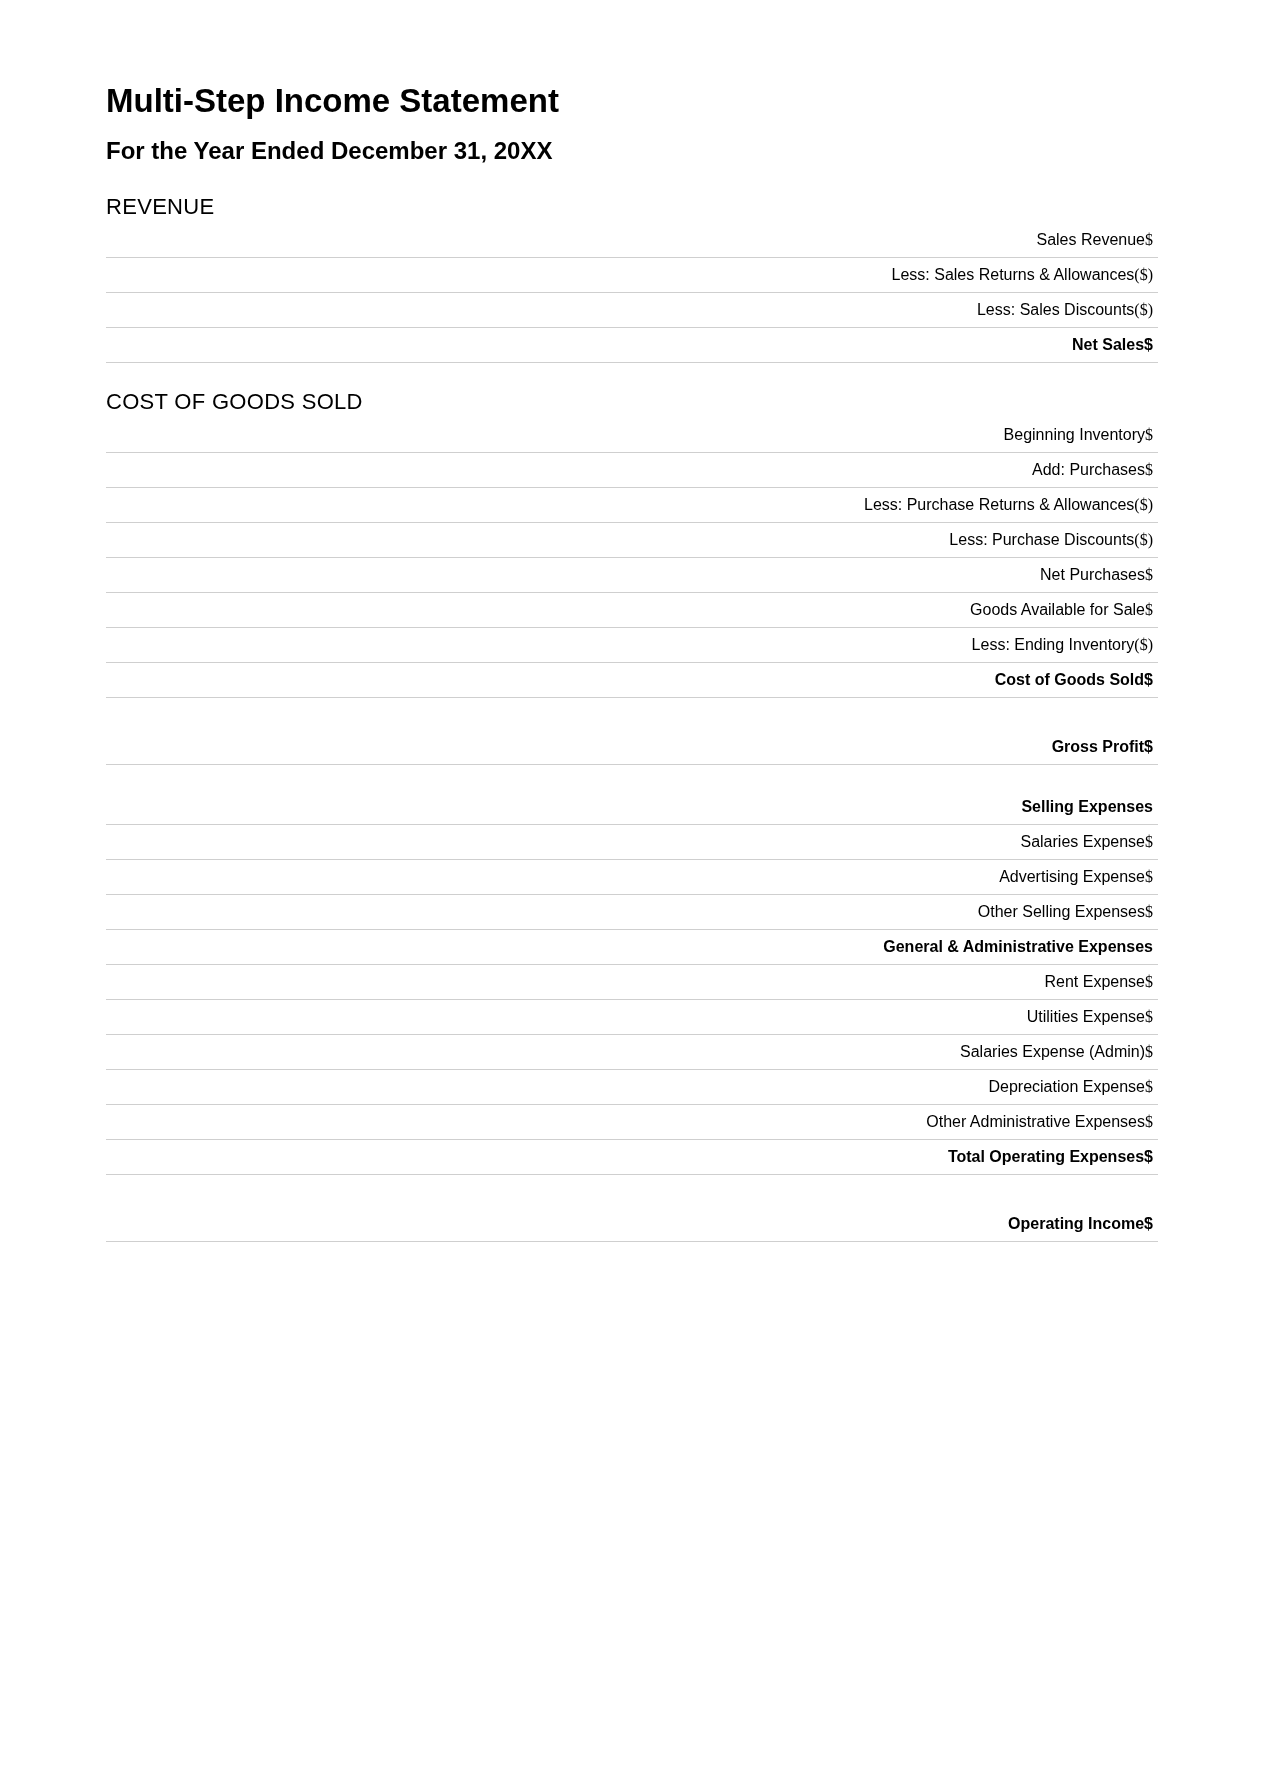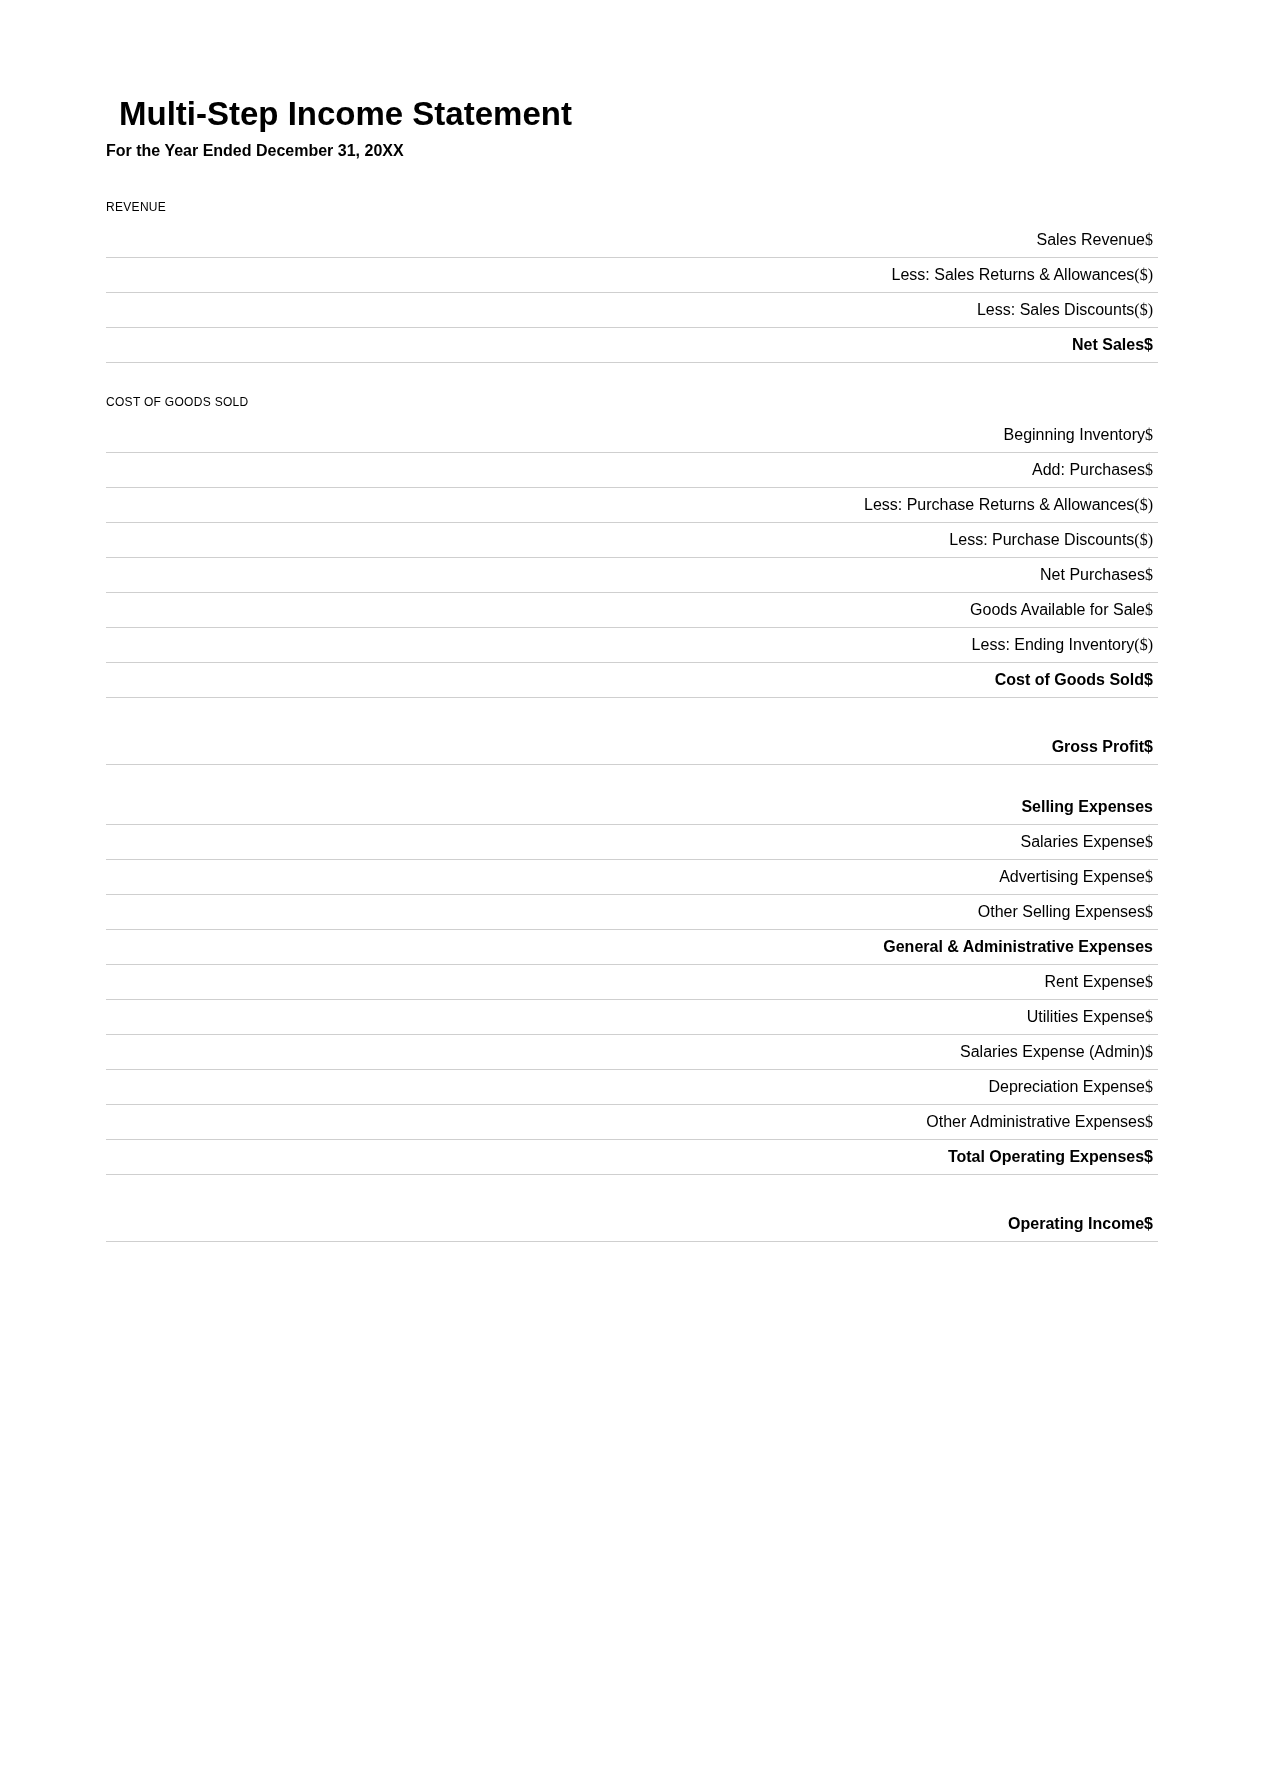--- a/index.html
+++ b/index.html
@@ -1,21 +1,21 @@
 <!DOCTYPE html>
 <html><head>
 <meta charset="utf-8">
 <style>
   html, body { margin: 0; padding: 0; background: #ffffff; }
   body { width: 1263px; height: 1776px; position: relative; font-family: "Liberation Sans", sans-serif; color: #000; }
   .page { position: absolute; left: 106px; top: 0; width: 1052px; }
-  h1 { font-size: 33px; font-weight: bold; margin: 13px; position: absolute; top: 82px; left: 0; line-height: 38px; white-space: nowrap; }
-  h2 { font-size: 16px; font-weight: bold; margin: 0; position: absolute; top: 137px; left: 0; line-height: 28px; white-space: nowrap; }
+  h1 { font-size: 33px; font-weight: bold; margin: 0; position: absolute; top: 82px; left: 0; line-height: 38px; white-space: nowrap; }
+  h2 { font-size: 24px; font-weight: bold; margin: 0; position: absolute; top: 137px; left: 0; line-height: 28px; white-space: nowrap; }
   .body { position: absolute; top: 193px; left: 0; width: 1052px; }
-  .section-heading { font-size: 12px; font-weight: normal; letter-spacing: 0.3px; height: 30px; line-height: 28px; margin: 0; }
+  .section-heading { font-size: 22px; font-weight: normal; letter-spacing: 0.3px; height: 30px; line-height: 28px; margin: 0; }
   .row { display: flex; justify-content: flex-end; align-items: center; height: 34px; border-bottom: 1px solid #cfcfcf; font-size: 16px; }
   .row .label { padding-left: 4px; }
   .row.indent .label { padding-left: 32px; }
   .row .amount { padding-right: 5px; font-family: "Liberation Serif", serif; font-size: 16px; }
   .row.bold .label { font-weight: bold; }
   .row.bold .amount { font-weight: bold; font-family: "Liberation Sans", sans-serif; }
   .row.subhead .label { font-weight: bold; }
   .spacer-sm { height: 32px; }
   .spacer-gap { height: 25px; }
 </style>

